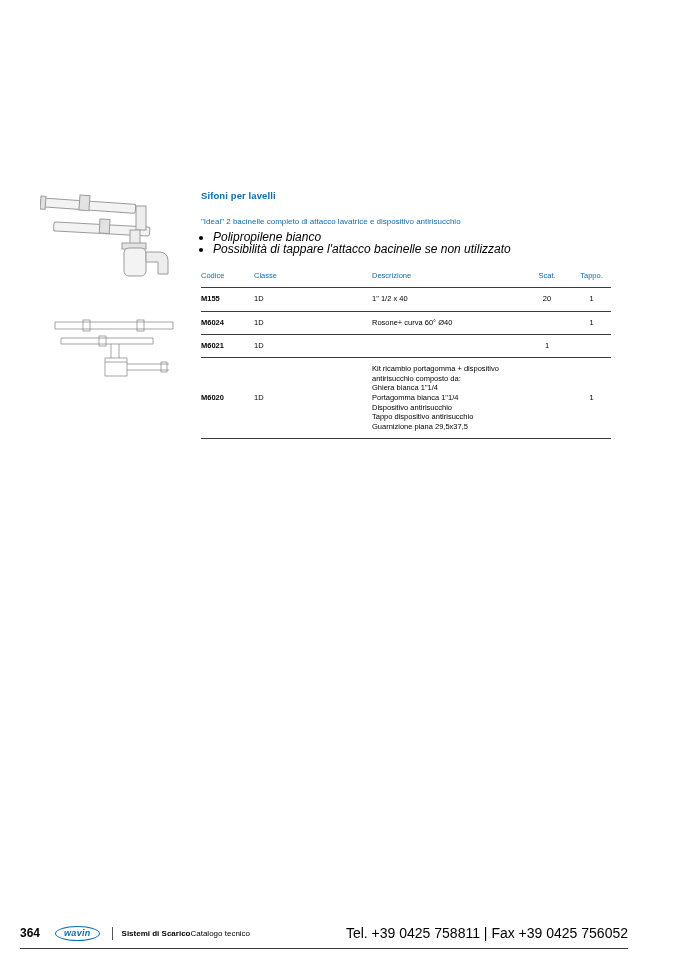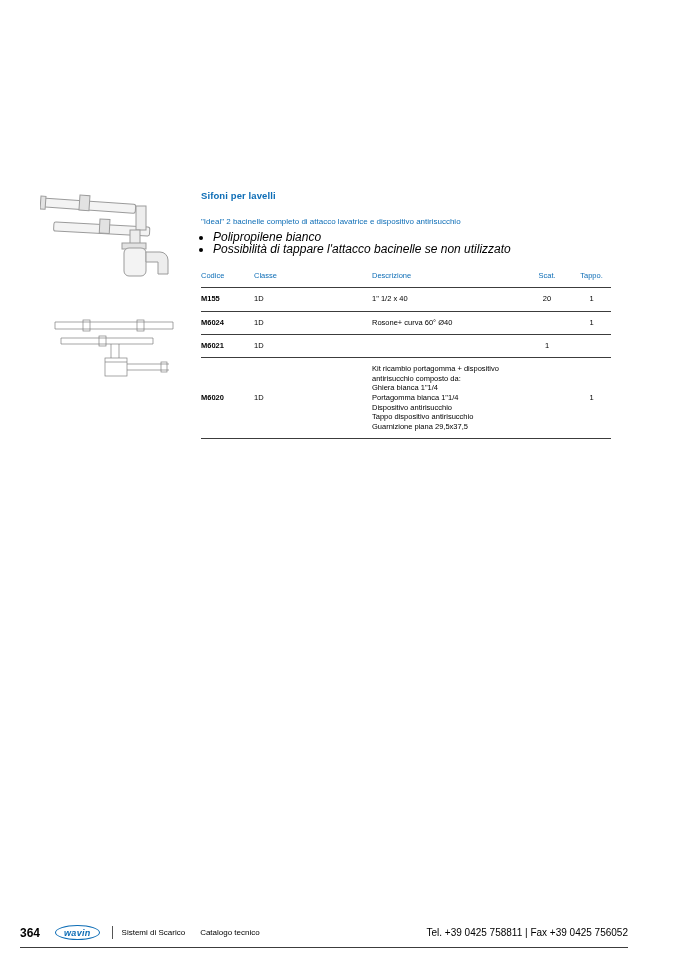--- a/index.html
+++ b/index.html
@@ -61,23 +61,23 @@
     justify-content: center;
     border: 1.5px solid #0d6db6;
     border-radius: 50%;
     height: 15px;
     padding: 0 8px;
     margin-left: 15px;
     color: #0d6db6;
   }
   .logo .logo-text { font-weight: bold; font-style: italic; font-size: 9px; letter-spacing: 0.3px; }
   .vsep { width: 1px; height: 13px; background: #555; margin: 0 9px 0 12px; }
-  .footer-series b { font-weight: normal; margin-right: 15px; }
+  .footer-series b { font-weight: bold; margin-right: 0; }
   .spacer { flex: 1; }
-  .footer-contact { font-size: 10px; margin-left: 8px; }
+  .footer-contact { font-size: 14px; margin-left: 8px; }
 </style>
 </head>
 <body>
 
 <div class="page">
 
   <div class="drawing drawing-1">
     <svg viewBox="0 0 138 104">
       <g stroke="#9b9b9b" stroke-width="1">
         <rect x="4" y="12" width="92" height="9" rx="2" fill="#f3f3f3" transform="rotate(4 4 12)"></rect>

